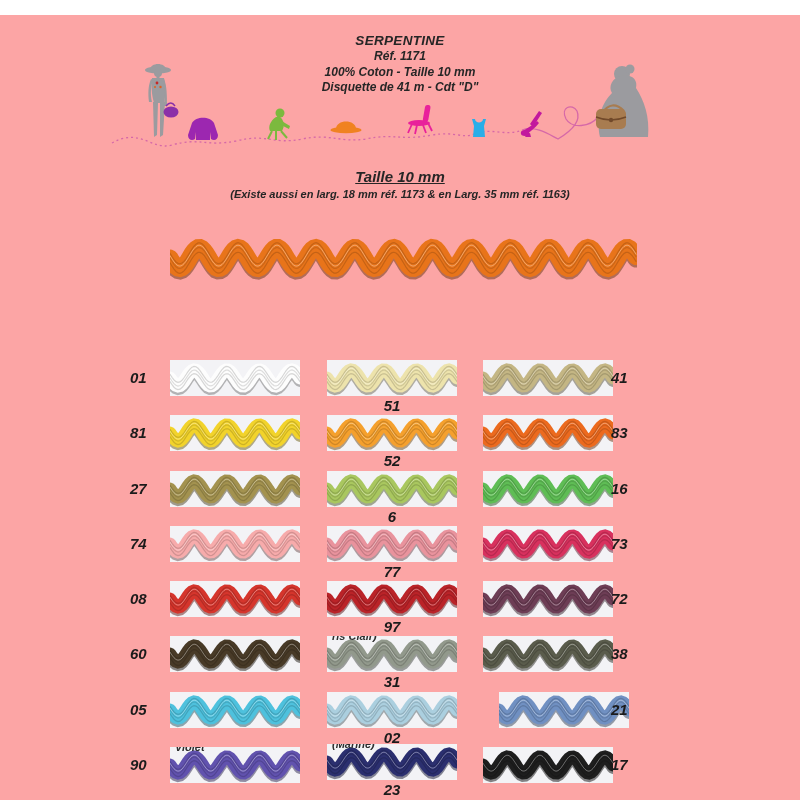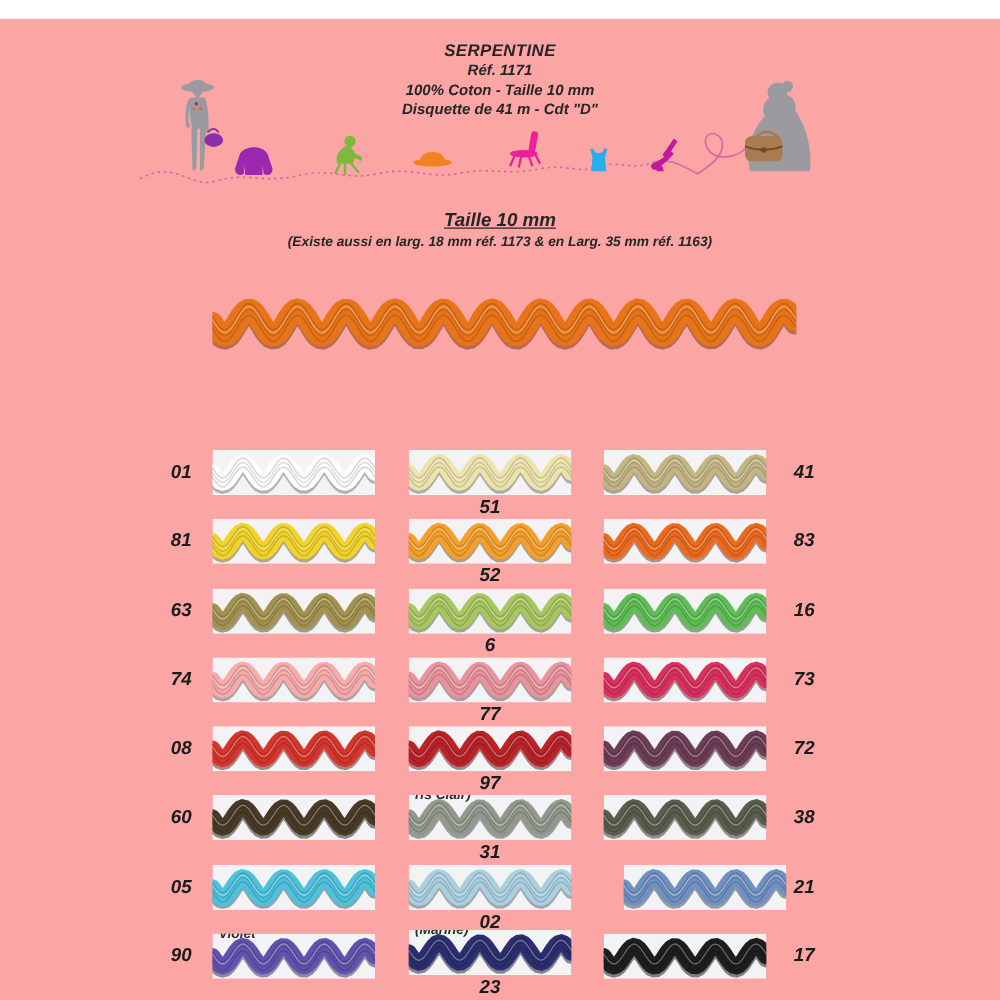--- a/index.html
+++ b/index.html
@@ -9,23 +9,23 @@
   .h-title{font:italic bold 13.5px "Liberation Sans",sans-serif;line-height:16px;letter-spacing:.3px;}
   .h-line{font:italic bold 12px "Liberation Sans",sans-serif;line-height:15.5px;}
   .band{position:absolute;top:0;left:0;}
   .section{position:absolute;top:153px;left:0;right:0;text-align:center;}
   .s-title{font:italic bold 15px "Liberation Sans",sans-serif;line-height:18px;text-decoration:underline;}
   .s-sub{font:italic bold 11px "Liberation Sans",sans-serif;line-height:17px;}
   .main-ribbon{position:absolute;left:170px;top:220px;}
   .swatch{position:absolute;width:130px;height:36px;}
   .swatch svg{display:block;}
   .code{position:absolute;font:italic bold 15px "Liberation Sans",sans-serif;color:#1b1b1b;}
-  .code-left{right:140px;top:9px;width:30px;text-align:center;}
+  .code-left{right:140px;top:9px;width:30px;text-align:left;}
   .code-mid{left:0;right:0;top:37px;text-align:center;}
-  .code-right{left:152px;top:9px;width:30px;}
+  .code-right{left:128px;top:9px;width:30px;}
   .partial{position:absolute;top:0;left:5px;height:8px;overflow:hidden;pointer-events:none;}
   .partial span{display:block;margin-top:-6px;font:italic bold 11px "Liberation Sans",sans-serif;color:#2e2e2e;}
 </style>
 </head>
 <body>
 
 <div class="page">
 
   <div class="header">
     <div class="h-title">SERPENTINE</div>
@@ -211,21 +211,21 @@
       <div class="swatch" style="left: 170px; top: 456px;">
         <svg width="130" height="36">
           <rect x="0" y="0" width="130" height="36" fill="#F3F3F6"></rect>
           <path d="M0 18.0 L2 21.0 L4 23.6 L6 25.3 L8 26.0 L10 25.5 L12 23.9 L14 21.4 L16 18.4 L18 15.3 L20 12.7 L22 10.8 L24 10.0 L26 10.4 L28 11.9 L30 14.3 L32 17.2 L34 20.3 L36 23.0 L38 25.0 L40 25.9 L42 25.7 L44 24.4 L46 22.1 L48 19.2 L50 16.1 L52 13.3 L54 11.2 L56 10.1 L58 10.2 L60 11.4 L62 13.6 L64 16.5 L66 19.5 L68 22.4 L70 24.6 L72 25.8 L74 25.9 L76 24.8 L78 22.7 L80 19.9 L82 16.8 L84 13.9 L86 11.6 L88 10.3 L90 10.1 L92 11.0 L94 13.0 L96 15.7 L98 18.8 L100 21.7 L102 24.1 L104 25.6 L106 26.0 L108 25.2 L110 23.3 L112 20.7 L114 17.6 L116 14.6 L118 12.1 L120 10.5 L122 10.0 L124 10.7 L126 12.4 L128 15.0 L130 18.0" fill="none" stroke="rgb(73,66,36)" stroke-width="13" stroke-linecap="round" opacity="0.5" transform="translate(0,2.5)"></path>
           <path d="M0 18.0 L2 21.0 L4 23.6 L6 25.3 L8 26.0 L10 25.5 L12 23.9 L14 21.4 L16 18.4 L18 15.3 L20 12.7 L22 10.8 L24 10.0 L26 10.4 L28 11.9 L30 14.3 L32 17.2 L34 20.3 L36 23.0 L38 25.0 L40 25.9 L42 25.7 L44 24.4 L46 22.1 L48 19.2 L50 16.1 L52 13.3 L54 11.2 L56 10.1 L58 10.2 L60 11.4 L62 13.6 L64 16.5 L66 19.5 L68 22.4 L70 24.6 L72 25.8 L74 25.9 L76 24.8 L78 22.7 L80 19.9 L82 16.8 L84 13.9 L86 11.6 L88 10.3 L90 10.1 L92 11.0 L94 13.0 L96 15.7 L98 18.8 L100 21.7 L102 24.1 L104 25.6 L106 26.0 L108 25.2 L110 23.3 L112 20.7 L114 17.6 L116 14.6 L118 12.1 L120 10.5 L122 10.0 L124 10.7 L126 12.4 L128 15.0 L130 18.0" fill="none" stroke="#A3924F" stroke-width="13" stroke-linecap="round"></path>
           <path d="M0 18.0 L2 21.0 L4 23.6 L6 25.3 L8 26.0 L10 25.5 L12 23.9 L14 21.4 L16 18.4 L18 15.3 L20 12.7 L22 10.8 L24 10.0 L26 10.4 L28 11.9 L30 14.3 L32 17.2 L34 20.3 L36 23.0 L38 25.0 L40 25.9 L42 25.7 L44 24.4 L46 22.1 L48 19.2 L50 16.1 L52 13.3 L54 11.2 L56 10.1 L58 10.2 L60 11.4 L62 13.6 L64 16.5 L66 19.5 L68 22.4 L70 24.6 L72 25.8 L74 25.9 L76 24.8 L78 22.7 L80 19.9 L82 16.8 L84 13.9 L86 11.6 L88 10.3 L90 10.1 L92 11.0 L94 13.0 L96 15.7 L98 18.8 L100 21.7 L102 24.1 L104 25.6 L106 26.0 L108 25.2 L110 23.3 L112 20.7 L114 17.6 L116 14.6 L118 12.1 L120 10.5 L122 10.0 L124 10.7 L126 12.4 L128 15.0 L130 18.0" fill="none" stroke="rgb(117,105,57)" stroke-width="1.2" stroke-linecap="round" opacity="0.55" transform="translate(0,-3.6400000000000006)"></path>
           <path d="M0 18.0 L2 21.0 L4 23.6 L6 25.3 L8 26.0 L10 25.5 L12 23.9 L14 21.4 L16 18.4 L18 15.3 L20 12.7 L22 10.8 L24 10.0 L26 10.4 L28 11.9 L30 14.3 L32 17.2 L34 20.3 L36 23.0 L38 25.0 L40 25.9 L42 25.7 L44 24.4 L46 22.1 L48 19.2 L50 16.1 L52 13.3 L54 11.2 L56 10.1 L58 10.2 L60 11.4 L62 13.6 L64 16.5 L66 19.5 L68 22.4 L70 24.6 L72 25.8 L74 25.9 L76 24.8 L78 22.7 L80 19.9 L82 16.8 L84 13.9 L86 11.6 L88 10.3 L90 10.1 L92 11.0 L94 13.0 L96 15.7 L98 18.8 L100 21.7 L102 24.1 L104 25.6 L106 26.0 L108 25.2 L110 23.3 L112 20.7 L114 17.6 L116 14.6 L118 12.1 L120 10.5 L122 10.0 L124 10.7 L126 12.4 L128 15.0 L130 18.0" fill="none" stroke="rgb(117,105,57)" stroke-width="1.2" stroke-linecap="round" opacity="0.45"></path>
           <path d="M0 18.0 L2 21.0 L4 23.6 L6 25.3 L8 26.0 L10 25.5 L12 23.9 L14 21.4 L16 18.4 L18 15.3 L20 12.7 L22 10.8 L24 10.0 L26 10.4 L28 11.9 L30 14.3 L32 17.2 L34 20.3 L36 23.0 L38 25.0 L40 25.9 L42 25.7 L44 24.4 L46 22.1 L48 19.2 L50 16.1 L52 13.3 L54 11.2 L56 10.1 L58 10.2 L60 11.4 L62 13.6 L64 16.5 L66 19.5 L68 22.4 L70 24.6 L72 25.8 L74 25.9 L76 24.8 L78 22.7 L80 19.9 L82 16.8 L84 13.9 L86 11.6 L88 10.3 L90 10.1 L92 11.0 L94 13.0 L96 15.7 L98 18.8 L100 21.7 L102 24.1 L104 25.6 L106 26.0 L108 25.2 L110 23.3 L112 20.7 L114 17.6 L116 14.6 L118 12.1 L120 10.5 L122 10.0 L124 10.7 L126 12.4 L128 15.0 L130 18.0" fill="none" stroke="rgb(117,105,57)" stroke-width="1.2" stroke-linecap="round" opacity="0.55" transform="translate(0,3.6400000000000006)"></path>
           <path d="M0 18.0 L2 21.0 L4 23.6 L6 25.3 L8 26.0 L10 25.5 L12 23.9 L14 21.4 L16 18.4 L18 15.3 L20 12.7 L22 10.8 L24 10.0 L26 10.4 L28 11.9 L30 14.3 L32 17.2 L34 20.3 L36 23.0 L38 25.0 L40 25.9 L42 25.7 L44 24.4 L46 22.1 L48 19.2 L50 16.1 L52 13.3 L54 11.2 L56 10.1 L58 10.2 L60 11.4 L62 13.6 L64 16.5 L66 19.5 L68 22.4 L70 24.6 L72 25.8 L74 25.9 L76 24.8 L78 22.7 L80 19.9 L82 16.8 L84 13.9 L86 11.6 L88 10.3 L90 10.1 L92 11.0 L94 13.0 L96 15.7 L98 18.8 L100 21.7 L102 24.1 L104 25.6 L106 26.0 L108 25.2 L110 23.3 L112 20.7 L114 17.6 L116 14.6 L118 12.1 L120 10.5 L122 10.0 L124 10.7 L126 12.4 L128 15.0 L130 18.0" fill="none" stroke="#ffffff" stroke-width="1" stroke-linecap="round" opacity="0.35" transform="translate(0,-1.8200000000000003)"></path>
         </svg>
-        <div class="code code-left">63</div>
+        <div class="code code-left">27</div>
       </div>
       <div class="swatch" style="left: 327px; top: 456px;">
         <svg width="130" height="36">
           <rect x="0" y="0" width="130" height="36" fill="#F3F3F6"></rect>
           <path d="M0 18.0 L2 21.0 L4 23.6 L6 25.3 L8 26.0 L10 25.5 L12 23.9 L14 21.4 L16 18.4 L18 15.3 L20 12.7 L22 10.8 L24 10.0 L26 10.4 L28 11.9 L30 14.3 L32 17.2 L34 20.3 L36 23.0 L38 25.0 L40 25.9 L42 25.7 L44 24.4 L46 22.1 L48 19.2 L50 16.1 L52 13.3 L54 11.2 L56 10.1 L58 10.2 L60 11.4 L62 13.6 L64 16.5 L66 19.5 L68 22.4 L70 24.6 L72 25.8 L74 25.9 L76 24.8 L78 22.7 L80 19.9 L82 16.8 L84 13.9 L86 11.6 L88 10.3 L90 10.1 L92 11.0 L94 13.0 L96 15.7 L98 18.8 L100 21.7 L102 24.1 L104 25.6 L106 26.0 L108 25.2 L110 23.3 L112 20.7 L114 17.6 L116 14.6 L118 12.1 L120 10.5 L122 10.0 L124 10.7 L126 12.4 L128 15.0 L130 18.0" fill="none" stroke="rgb(76,90,43)" stroke-width="13" stroke-linecap="round" opacity="0.5" transform="translate(0,2.5)"></path>
           <path d="M0 18.0 L2 21.0 L4 23.6 L6 25.3 L8 26.0 L10 25.5 L12 23.9 L14 21.4 L16 18.4 L18 15.3 L20 12.7 L22 10.8 L24 10.0 L26 10.4 L28 11.9 L30 14.3 L32 17.2 L34 20.3 L36 23.0 L38 25.0 L40 25.9 L42 25.7 L44 24.4 L46 22.1 L48 19.2 L50 16.1 L52 13.3 L54 11.2 L56 10.1 L58 10.2 L60 11.4 L62 13.6 L64 16.5 L66 19.5 L68 22.4 L70 24.6 L72 25.8 L74 25.9 L76 24.8 L78 22.7 L80 19.9 L82 16.8 L84 13.9 L86 11.6 L88 10.3 L90 10.1 L92 11.0 L94 13.0 L96 15.7 L98 18.8 L100 21.7 L102 24.1 L104 25.6 L106 26.0 L108 25.2 L110 23.3 L112 20.7 L114 17.6 L116 14.6 L118 12.1 L120 10.5 L122 10.0 L124 10.7 L126 12.4 L128 15.0 L130 18.0" fill="none" stroke="#A9C75F" stroke-width="13" stroke-linecap="round"></path>
           <path d="M0 18.0 L2 21.0 L4 23.6 L6 25.3 L8 26.0 L10 25.5 L12 23.9 L14 21.4 L16 18.4 L18 15.3 L20 12.7 L22 10.8 L24 10.0 L26 10.4 L28 11.9 L30 14.3 L32 17.2 L34 20.3 L36 23.0 L38 25.0 L40 25.9 L42 25.7 L44 24.4 L46 22.1 L48 19.2 L50 16.1 L52 13.3 L54 11.2 L56 10.1 L58 10.2 L60 11.4 L62 13.6 L64 16.5 L66 19.5 L68 22.4 L70 24.6 L72 25.8 L74 25.9 L76 24.8 L78 22.7 L80 19.9 L82 16.8 L84 13.9 L86 11.6 L88 10.3 L90 10.1 L92 11.0 L94 13.0 L96 15.7 L98 18.8 L100 21.7 L102 24.1 L104 25.6 L106 26.0 L108 25.2 L110 23.3 L112 20.7 L114 17.6 L116 14.6 L118 12.1 L120 10.5 L122 10.0 L124 10.7 L126 12.4 L128 15.0 L130 18.0" fill="none" stroke="rgb(122,143,68)" stroke-width="1.2" stroke-linecap="round" opacity="0.55" transform="translate(0,-3.6400000000000006)"></path>
           <path d="M0 18.0 L2 21.0 L4 23.6 L6 25.3 L8 26.0 L10 25.5 L12 23.9 L14 21.4 L16 18.4 L18 15.3 L20 12.7 L22 10.8 L24 10.0 L26 10.4 L28 11.9 L30 14.3 L32 17.2 L34 20.3 L36 23.0 L38 25.0 L40 25.9 L42 25.7 L44 24.4 L46 22.1 L48 19.2 L50 16.1 L52 13.3 L54 11.2 L56 10.1 L58 10.2 L60 11.4 L62 13.6 L64 16.5 L66 19.5 L68 22.4 L70 24.6 L72 25.8 L74 25.9 L76 24.8 L78 22.7 L80 19.9 L82 16.8 L84 13.9 L86 11.6 L88 10.3 L90 10.1 L92 11.0 L94 13.0 L96 15.7 L98 18.8 L100 21.7 L102 24.1 L104 25.6 L106 26.0 L108 25.2 L110 23.3 L112 20.7 L114 17.6 L116 14.6 L118 12.1 L120 10.5 L122 10.0 L124 10.7 L126 12.4 L128 15.0 L130 18.0" fill="none" stroke="rgb(122,143,68)" stroke-width="1.2" stroke-linecap="round" opacity="0.45"></path>
           <path d="M0 18.0 L2 21.0 L4 23.6 L6 25.3 L8 26.0 L10 25.5 L12 23.9 L14 21.4 L16 18.4 L18 15.3 L20 12.7 L22 10.8 L24 10.0 L26 10.4 L28 11.9 L30 14.3 L32 17.2 L34 20.3 L36 23.0 L38 25.0 L40 25.9 L42 25.7 L44 24.4 L46 22.1 L48 19.2 L50 16.1 L52 13.3 L54 11.2 L56 10.1 L58 10.2 L60 11.4 L62 13.6 L64 16.5 L66 19.5 L68 22.4 L70 24.6 L72 25.8 L74 25.9 L76 24.8 L78 22.7 L80 19.9 L82 16.8 L84 13.9 L86 11.6 L88 10.3 L90 10.1 L92 11.0 L94 13.0 L96 15.7 L98 18.8 L100 21.7 L102 24.1 L104 25.6 L106 26.0 L108 25.2 L110 23.3 L112 20.7 L114 17.6 L116 14.6 L118 12.1 L120 10.5 L122 10.0 L124 10.7 L126 12.4 L128 15.0 L130 18.0" fill="none" stroke="rgb(122,143,68)" stroke-width="1.2" stroke-linecap="round" opacity="0.55" transform="translate(0,3.6400000000000006)"></path>
           <path d="M0 18.0 L2 21.0 L4 23.6 L6 25.3 L8 26.0 L10 25.5 L12 23.9 L14 21.4 L16 18.4 L18 15.3 L20 12.7 L22 10.8 L24 10.0 L26 10.4 L28 11.9 L30 14.3 L32 17.2 L34 20.3 L36 23.0 L38 25.0 L40 25.9 L42 25.7 L44 24.4 L46 22.1 L48 19.2 L50 16.1 L52 13.3 L54 11.2 L56 10.1 L58 10.2 L60 11.4 L62 13.6 L64 16.5 L66 19.5 L68 22.4 L70 24.6 L72 25.8 L74 25.9 L76 24.8 L78 22.7 L80 19.9 L82 16.8 L84 13.9 L86 11.6 L88 10.3 L90 10.1 L92 11.0 L94 13.0 L96 15.7 L98 18.8 L100 21.7 L102 24.1 L104 25.6 L106 26.0 L108 25.2 L110 23.3 L112 20.7 L114 17.6 L116 14.6 L118 12.1 L120 10.5 L122 10.0 L124 10.7 L126 12.4 L128 15.0 L130 18.0" fill="none" stroke="#ffffff" stroke-width="1" stroke-linecap="round" opacity="0.35" transform="translate(0,-1.8200000000000003)"></path>

